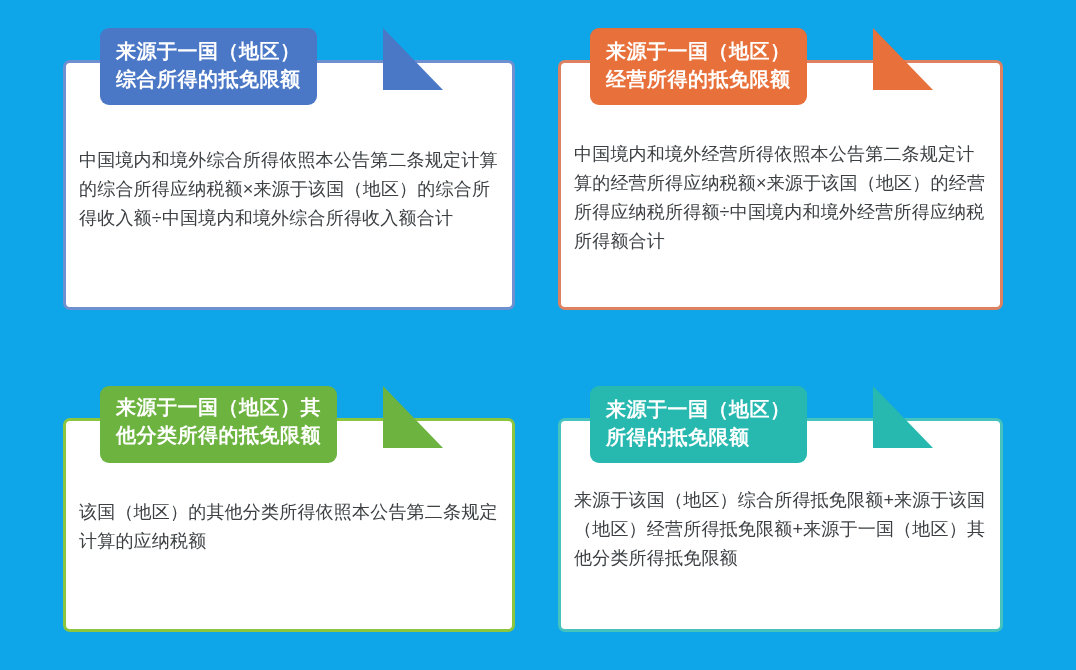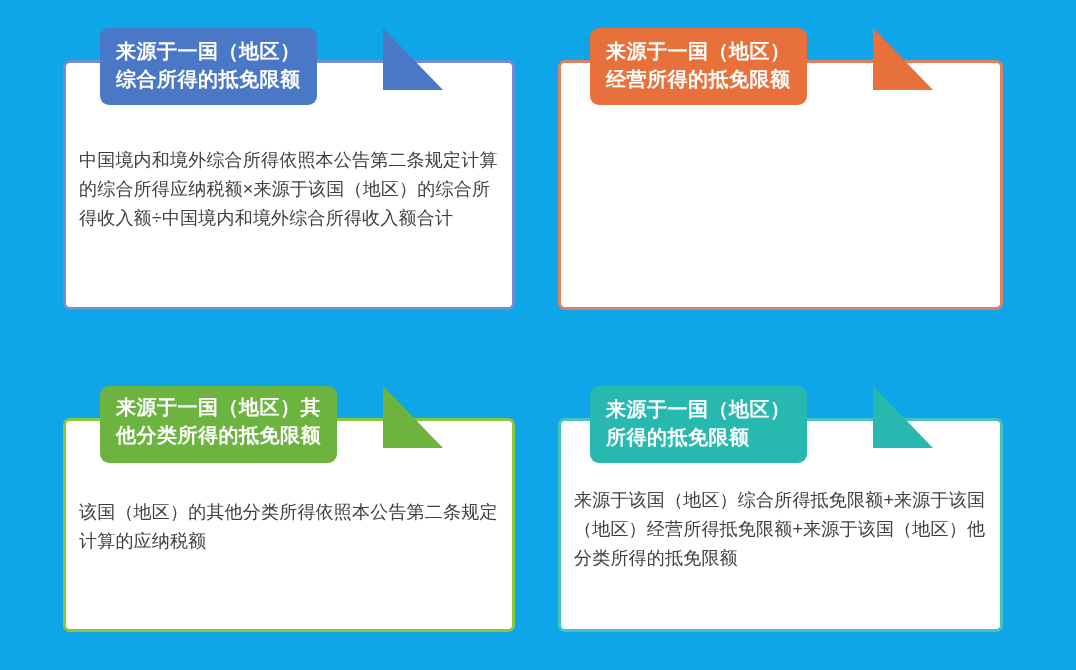--- a/index.html
+++ b/index.html
@@ -145,20 +145,21 @@
         <span class="banner-title">来源于一国（地区）
 经营所得的抵免限额</span>
       </div>
       <div class="banner-tail" style="left:283px;">
         <svg width="60" height="62" viewBox="0 0 60 62" aria-hidden="true">
           <polygon points="0,0 60,62 0,62" fill="#E8703A"></polygon>
         </svg>
       </div>
     </div>
 
+    <div class="card-body">中国境内和境外经营所得依照本公告第二条规定计算的经营所得应纳税额×来源于该国（地区）的经营所得应纳税所得额÷中国境内和境外经营所得应纳税所得额合计</div>
   </div>
 
   <div class="card" id="card-other">
     <div class="card-frame"></div>
 
     <div class="banner">
       <div class="banner-pill">
         <span class="banner-title">来源于一国（地区）其
 他分类所得的抵免限额</span>
       </div>
@@ -180,16 +181,16 @@
         <span class="banner-title">来源于一国（地区）
 所得的抵免限额</span>
       </div>
       <div class="banner-tail" style="left:283px;">
         <svg width="60" height="62" viewBox="0 0 60 62" aria-hidden="true">
           <polygon points="0,0 60,62 0,62" fill="#27B9B0"></polygon>
         </svg>
       </div>
     </div>
 
-    <div class="card-body">来源于该国（地区）综合所得抵免限额+来源于该国（地区）经营所得抵免限额+来源于该国（地区）他分类所得的抵免限额</div>
+    <div class="card-body">来源于该国（地区）综合所得抵免限额+来源于该国（地区）经营所得抵免限额+来源于一国（地区）其他分类所得抵免限额</div>
   </div>
 
 </div>
 
 </body></html>

